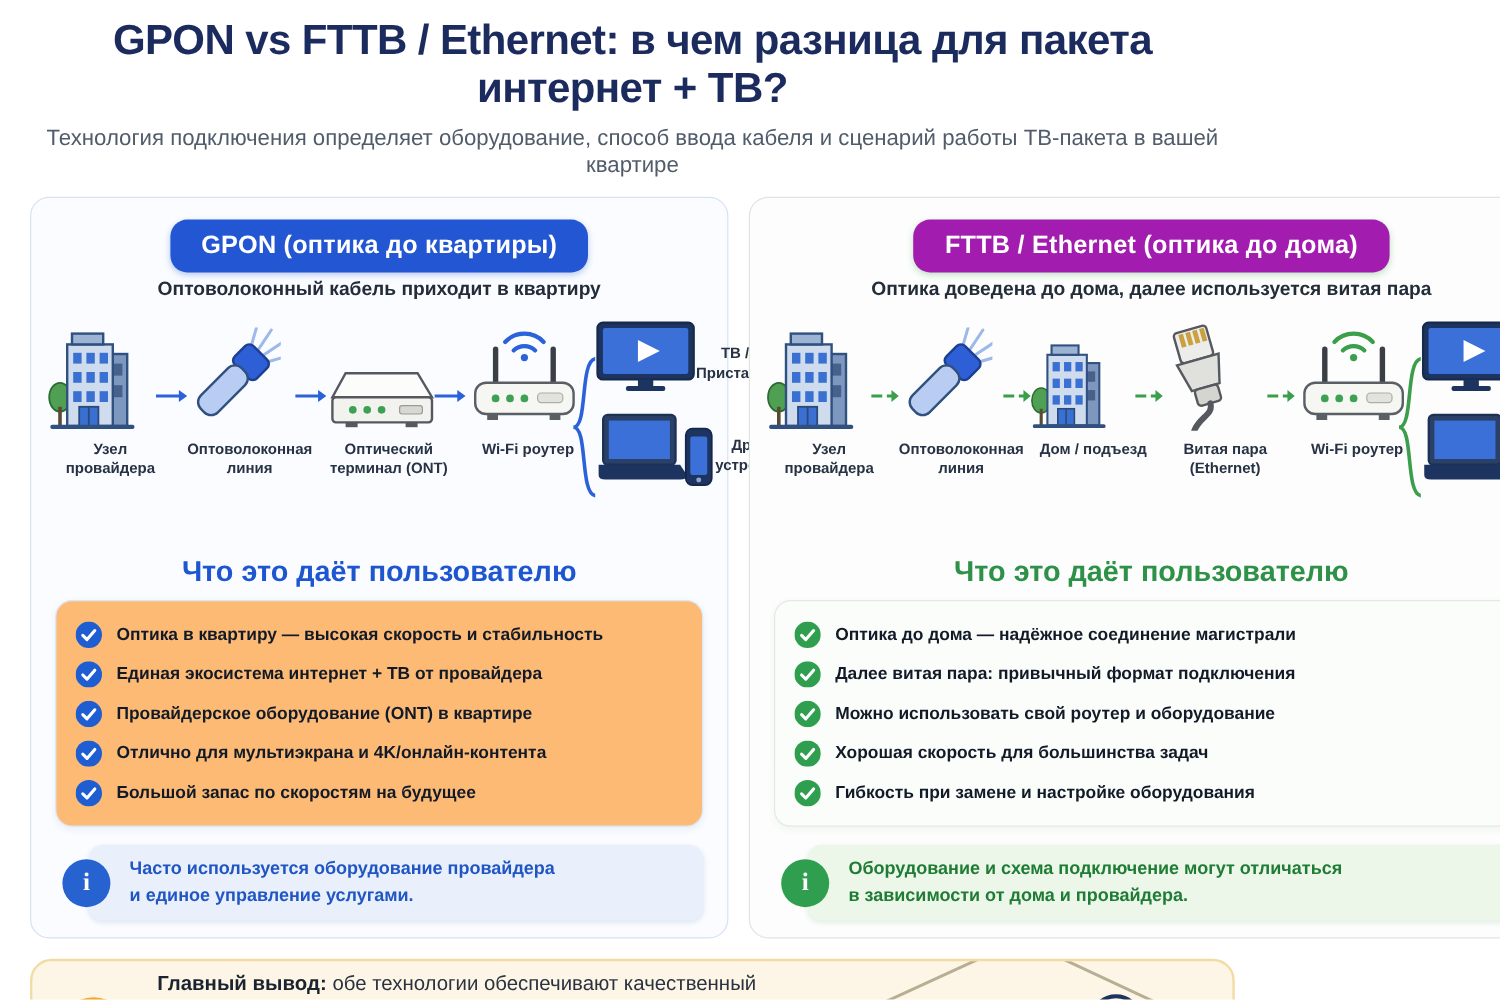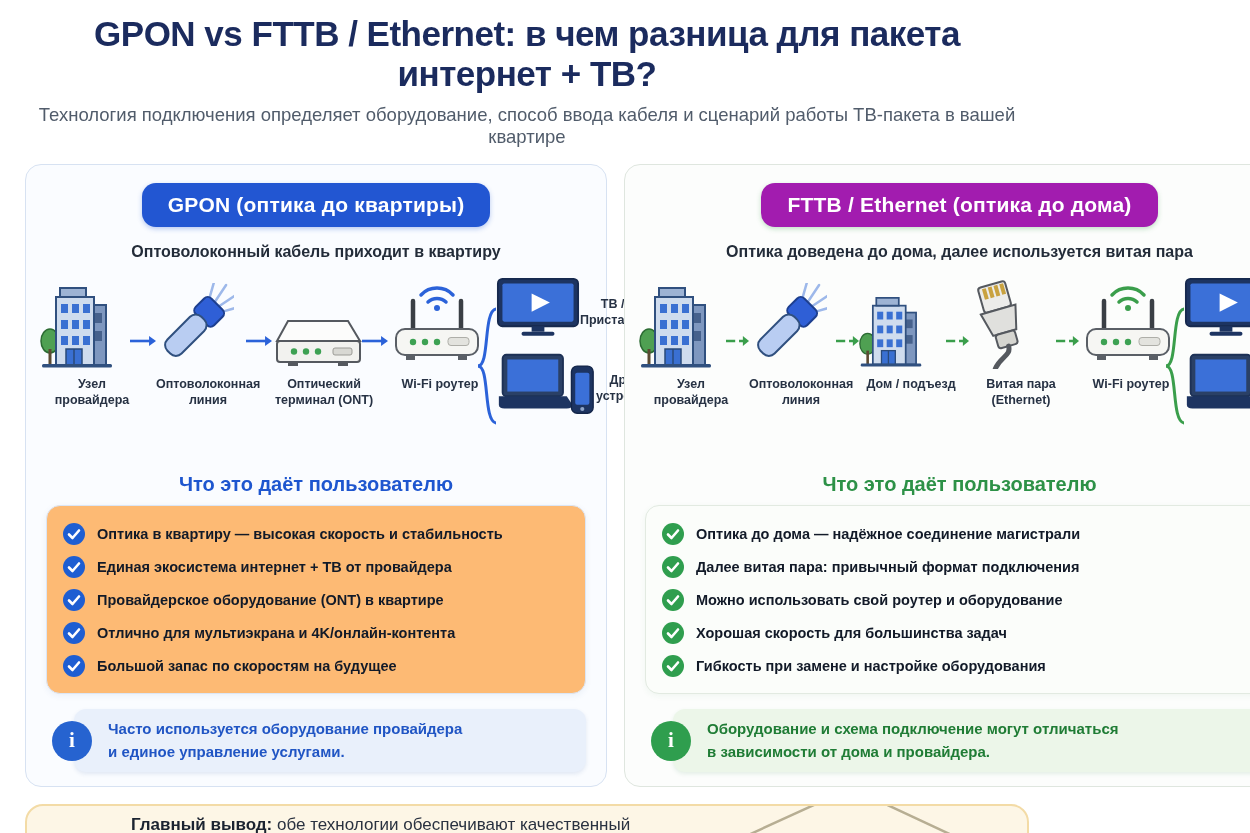--- a/index.html
+++ b/index.html
@@ -15,38 +15,38 @@
   
   .panels { display:flex; gap:17px; margin-top:16px; align-items:stretch; }
   .panel { border-radius:16px; padding:16px 14px 14px; }
   .panel-blue  { flex:0 0 553px; background:#fafcff; border:1.5px solid #d7e2f2; }
   .panel-green { flex:0 0 630px; background:#fcfdfc; border:1.5px solid #dfe6df; }
 
   .pill { display:block; width:max-content; margin:2px auto 0; color:#fff; font-weight:800;
     font-size:21px; padding:10px 26px; border-radius:14px; letter-spacing:0.2px; }
   .pill-blue  { background:#2256d2; box-shadow:0 2px 5px rgba(34,86,210,.3);text-align:right; }
   .pill-green { background:#a21caf; box-shadow:0 2px 5px rgba(58,158,75,.3); }
-  .panel-desc { text-align:center; font-size:16px; font-weight:600; color:#232c39; margin-top:16px; }
+  .panel-desc { text-align:center; font-size:16px; font-weight:600; color:#232c39; margin-top:6px; }
 
   
   .diagram { display:flex; justify-content:center; align-items:flex-start; margin-top:16px; height:186px; }
   .dnode { width:90px; flex:0 0 auto; display:flex; flex-direction:column; align-items:flex-start; }
   .panel-green .dnode { width:87px; }
   .dicon { height:92px; display:flex; align-items:flex-end; justify-content:center; }
   .dlabel { width:104px; margin:7px 0 0 0; text-align:center; font-size:12.5px; font-weight:700;
     color:#273244; line-height:1.3; }
   .dconn { flex:0 0 26px; margin-top:56px; }
   .panel-green .dconn { flex-basis:23px; }
   .bracket { flex:0 0 18px; margin-top:10px; }
   .devcol { width:96px; flex:0 0 auto; display:flex; flex-direction:column; gap:8px; }
   .dev { display:flex; align-items:center; }
   .dev .dlabel { margin-top:4px; }
 
   
-  .benefits-title { text-align:center; font-size:20px; font-weight:800; margin-top:10px; }
+  .benefits-title { text-align:center; font-size:24px; font-weight:800; margin-top:10px; }
   .bt-blue  { color:#1e56cf; }
   .bt-green { color:#2d9147; }
   .card { margin:9px 6px 0; border-radius:14px; padding:11px 16px; }
   .card-blue  { background:#fdba74; border:1.5px solid #dce6f5; box-shadow:0 2px 6px rgba(40,80,160,.07); }
   .card-green { background:#fbfdfa; border:1.5px solid #e2eae1; box-shadow:0 2px 6px rgba(50,130,70,.06); }
   .brow { display:flex; align-items:center; gap:12px; padding:5.5px 0; }
   .brow span.btxt { font-size:14.5px; font-weight:600; color:#121a28; }
   .chk { flex:0 0 22px; height:22px; }
 
   

